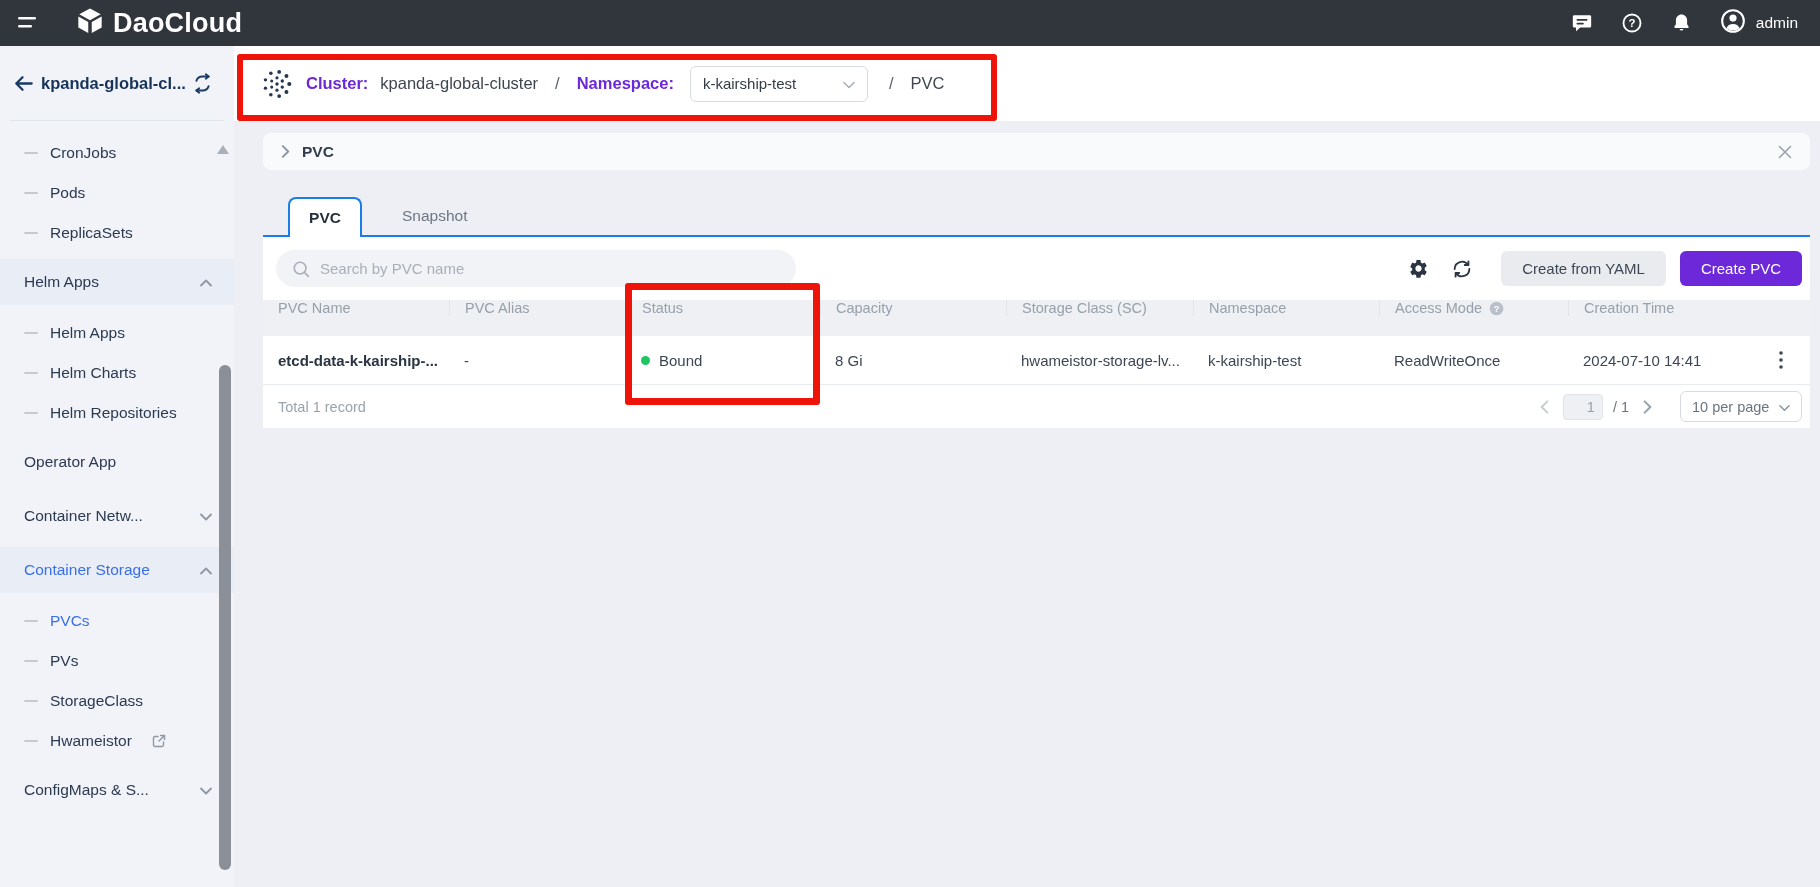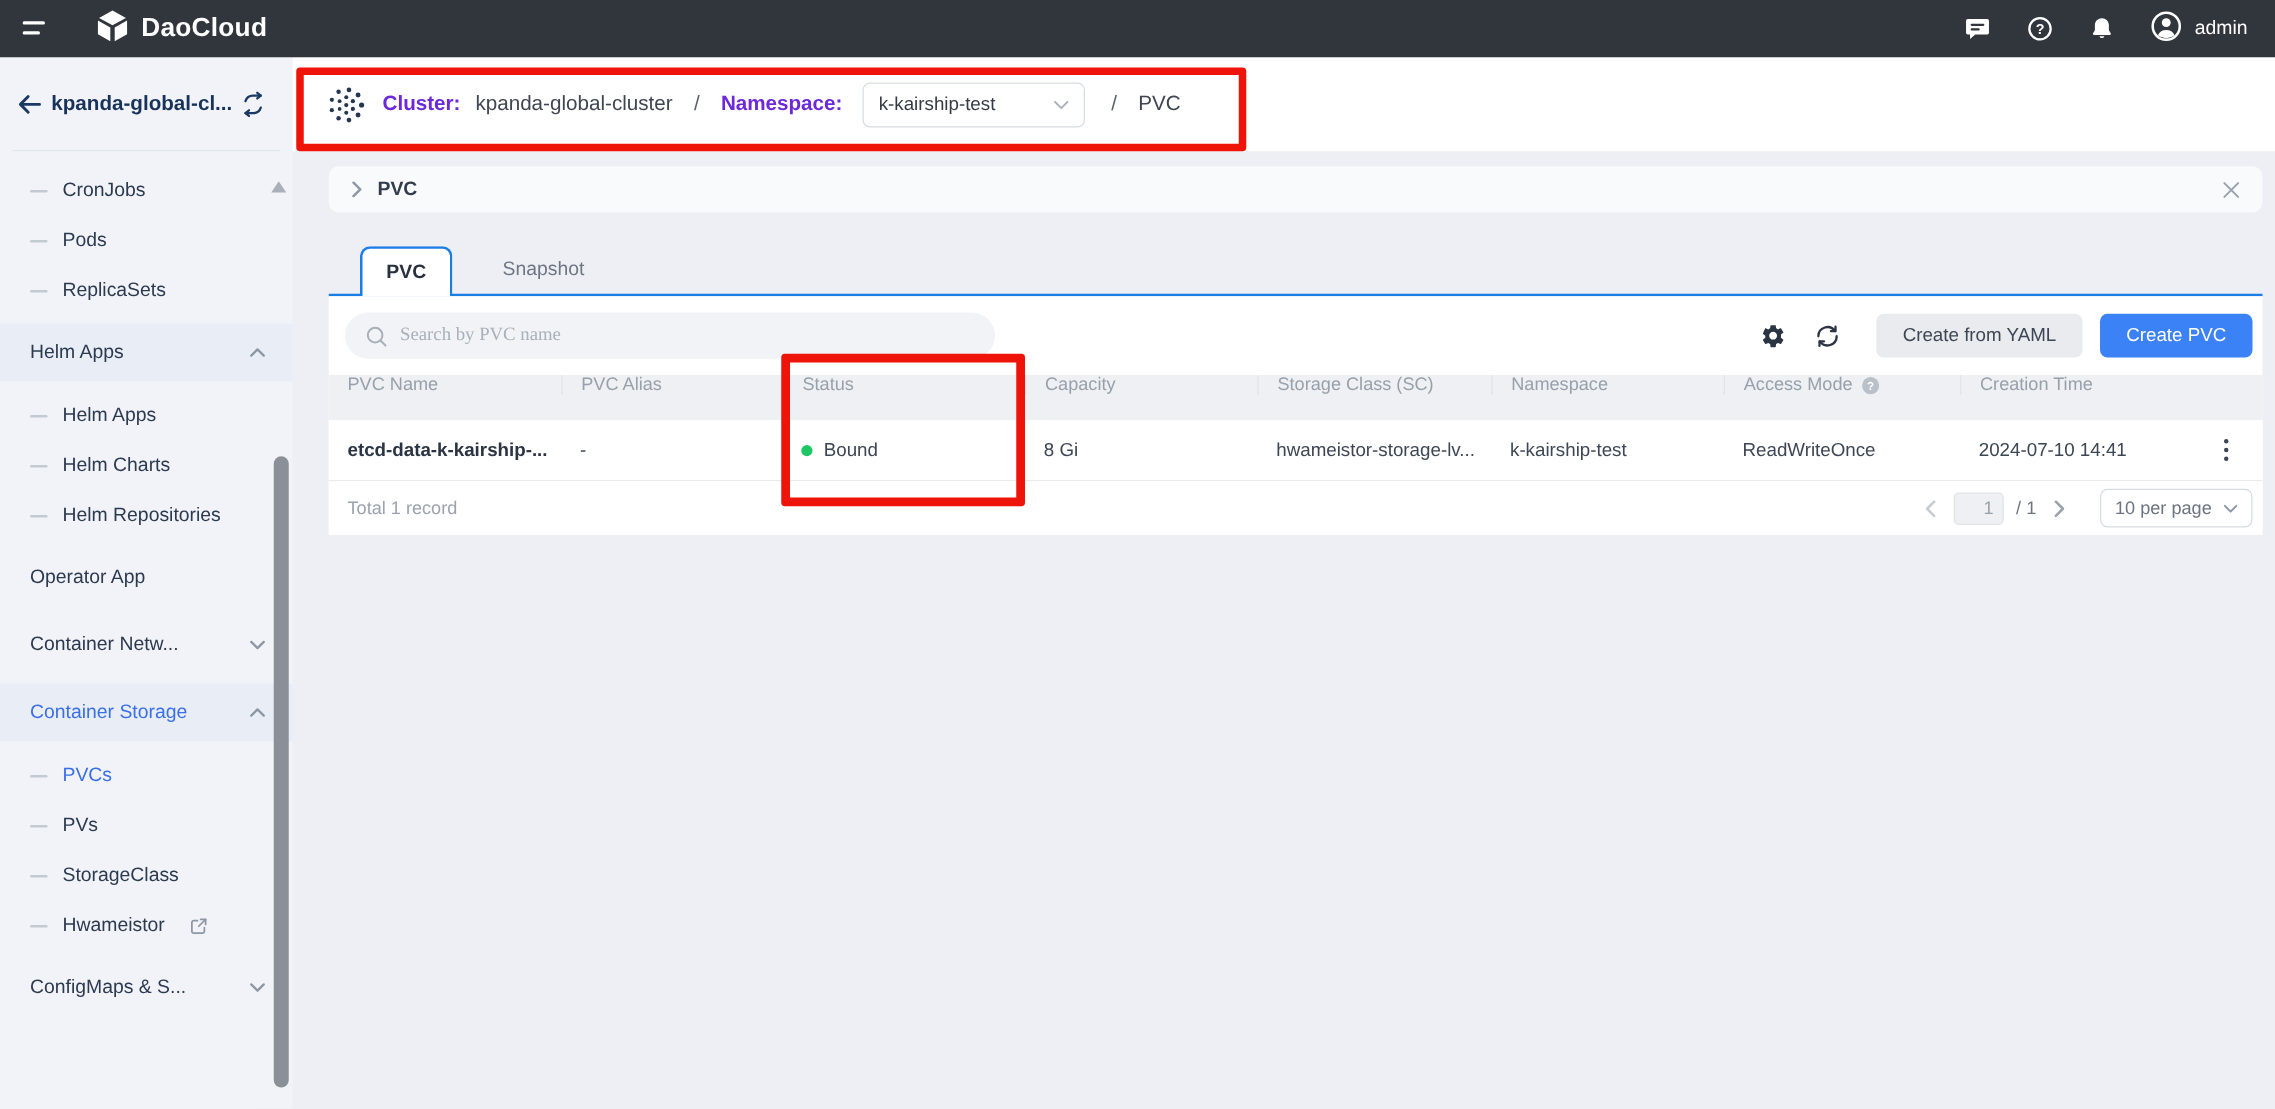--- a/index.html
+++ b/index.html
@@ -3,21 +3,21 @@
 <meta charset="utf-8">
 <style>
   *{margin:0;padding:0;box-sizing:border-box}
   html,body{width:1820px;height:887px;overflow:hidden}
   body{font-family:"Liberation Sans",sans-serif;background:#edeff4;position:relative;color:#3d4654}
 
   
   .topbar{height:46px;background:#31363d;display:flex;align-items:center;color:#fff}
   .menu-btn{padding:0 0 0 18px;display:flex;align-items:center;cursor:pointer}
   .brand{display:flex;align-items:center;gap:9px;margin-left:38px;cursor:pointer}
-  .brand-name{font-size:21px;font-weight:bold;letter-spacing:.2px}
+  .brand-name{font-size:27px;font-weight:bold;letter-spacing:.2px}
   .top-right{margin-left:auto;display:flex;align-items:center;gap:28px;padding-right:22px}
   .top-ic{display:flex;align-items:center;cursor:pointer}
   .admin-wrap{display:flex;align-items:center;gap:10px;cursor:pointer}
   .admin-name{font-size:15.5px}
 
   
   .app{display:flex;height:841px}
   .sidebar{width:234px;background:#f1f3f8;flex-shrink:0;position:relative}
   .main{flex:1;position:relative}
 
@@ -50,28 +50,28 @@
   .panel-close{margin-left:auto;display:flex;align-items:center;cursor:pointer}
 
   .tabs{margin-top:27px;display:flex;border-bottom:2px solid #1b7de6;height:40px;align-items:flex-end}
   .tab{height:38px;display:flex;align-items:center;justify-content:center;font-size:15.5px;cursor:pointer}
   .tab-active{width:74px;margin-left:25px;background:#fff;border:2px solid #1b7de6;border-bottom:0;border-radius:8px 8px 0 0;font-weight:bold;color:#28303e;margin-bottom:-2px;height:40px;position:relative;z-index:1}
   .tab-plain{padding:0 40px;color:#6e7683}
 
   .content{background:#fff;padding-top:13px}
   .toolbar{display:flex;align-items:center;padding:0 8px 0 13px}
   .search-pill{width:520px;height:37px;background:#f1f3f6;border-radius:19px;display:flex;align-items:center;gap:10px;padding:0 16px}
-  .search-pill input{border:0;outline:0;background:transparent;font-size:15px;color:#4a525e;width:100%;font-family:Liberation Serif, serif}
+  .search-pill input{border:0;outline:0;background:transparent;font-size:15px;color:#4a525e;width:100%;font-family:Liberation Sans, sans-serif}
   .search-pill input::placeholder{color:#a9b0bb}
   .tool-ic{display:flex;align-items:center;cursor:pointer}
   .gear{margin-left:auto}
   .refresh{margin-left:22px}
   .btn{height:35px;border:0;border-radius:6px;font-size:15px;font-family:"Liberation Sans",sans-serif;cursor:pointer;padding:0 21px}
   .btn-gray{background:#e9ebef;color:#3d4654;margin-left:28px}
-  .btn-blue{background:#3b82f6;color:#fff;margin-left:14px}
+  .btn-blue{background:#6d28d9;color:#fff;margin-left:14px}
 
   
   .table{margin-top:13px}
   .thead{display:flex;height:36px;background:#eef0f3;align-items:flex-start;color:#97a0ab;font-size:14.5px}
   .th{display:flex;align-items:center;gap:7px;padding-left:15px;border-left:1px solid #e1e4e9}
   .th:first-child{border-left:0}
   .trow{display:flex;height:49px;align-items:center;font-size:15px;color:#3d4654;border-bottom:1px solid #e8ebee;background:#fff}
   .td{padding-left:15px;white-space:nowrap;overflow:hidden}
   .c1{width:186px}.c2{width:177px}.c3{width:194px}.c4{width:186px}.c5{width:187px}.c6{width:186px}.c7{width:189px}.c8{width:184px}.c9{flex:1;display:flex;justify-content:center;padding-left:0}
   .pvc-name{font-weight:bold;color:#2b3442;cursor:pointer}

